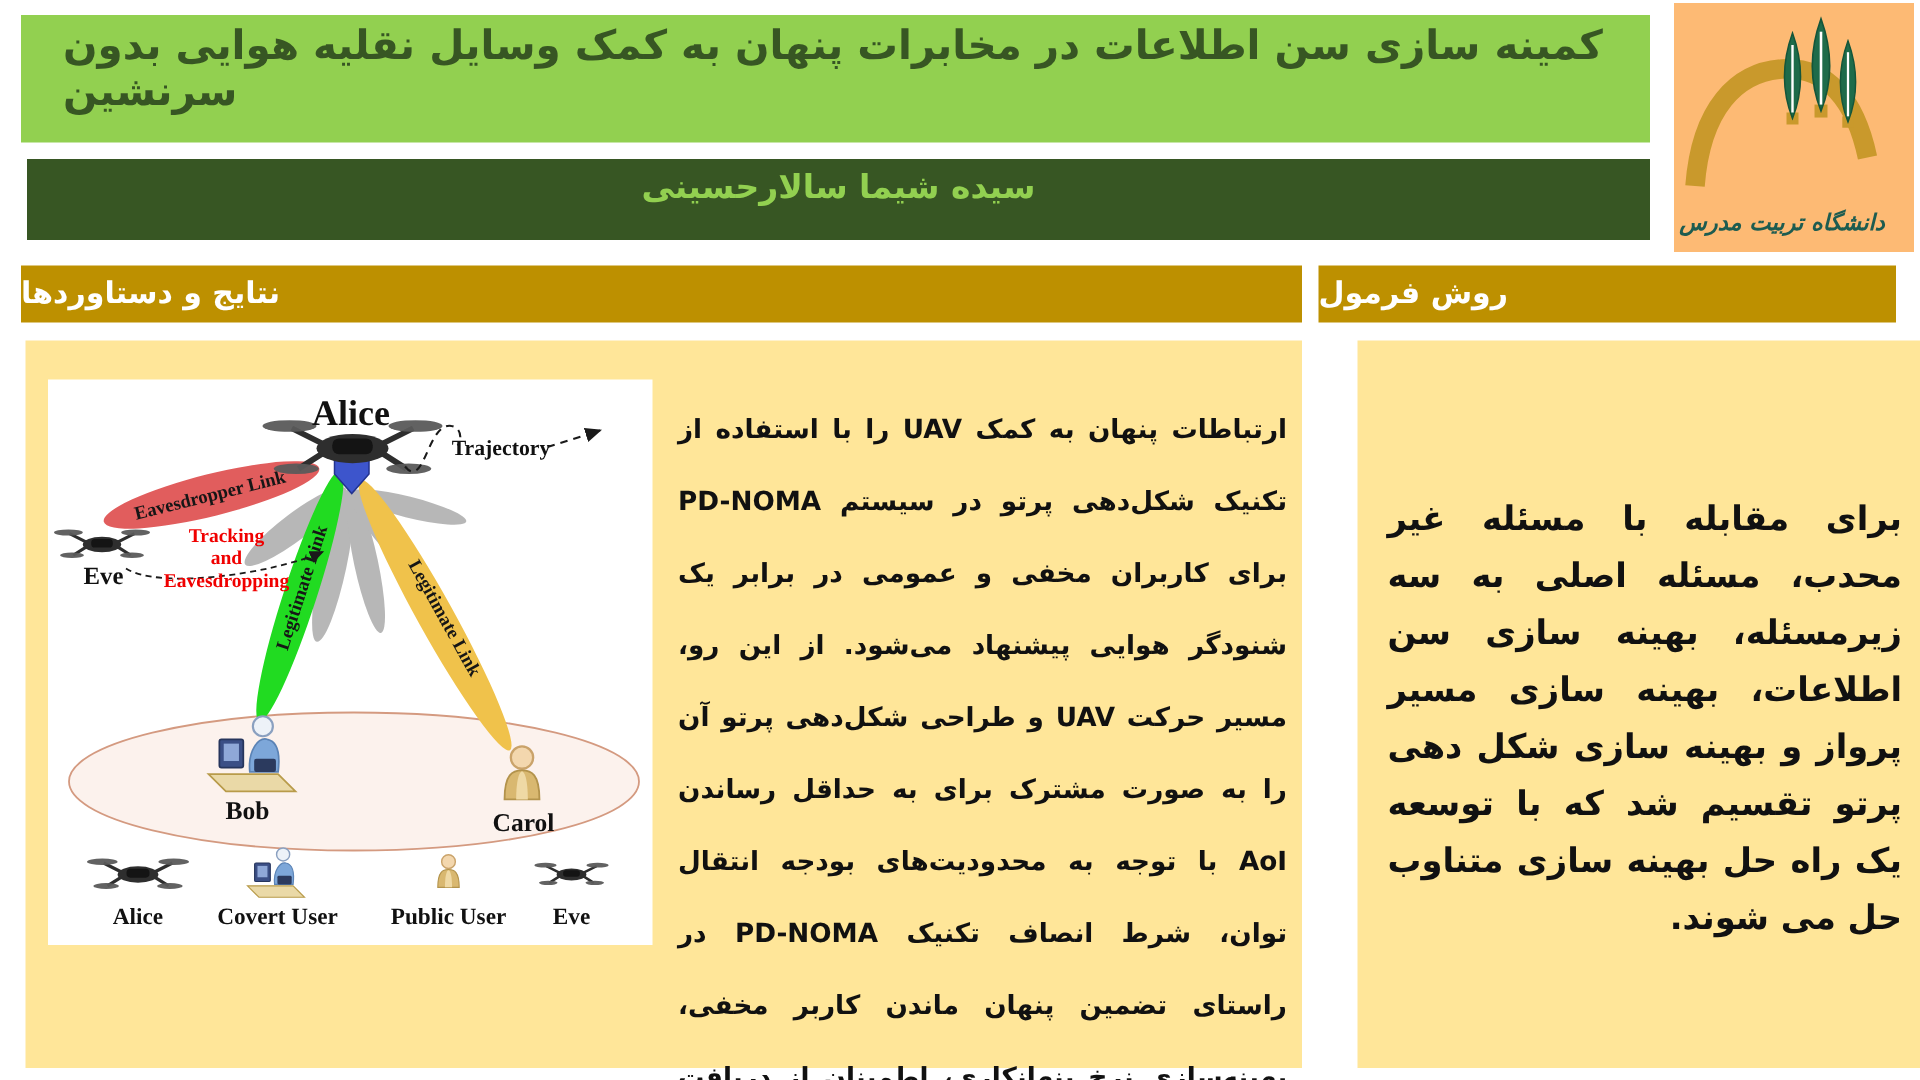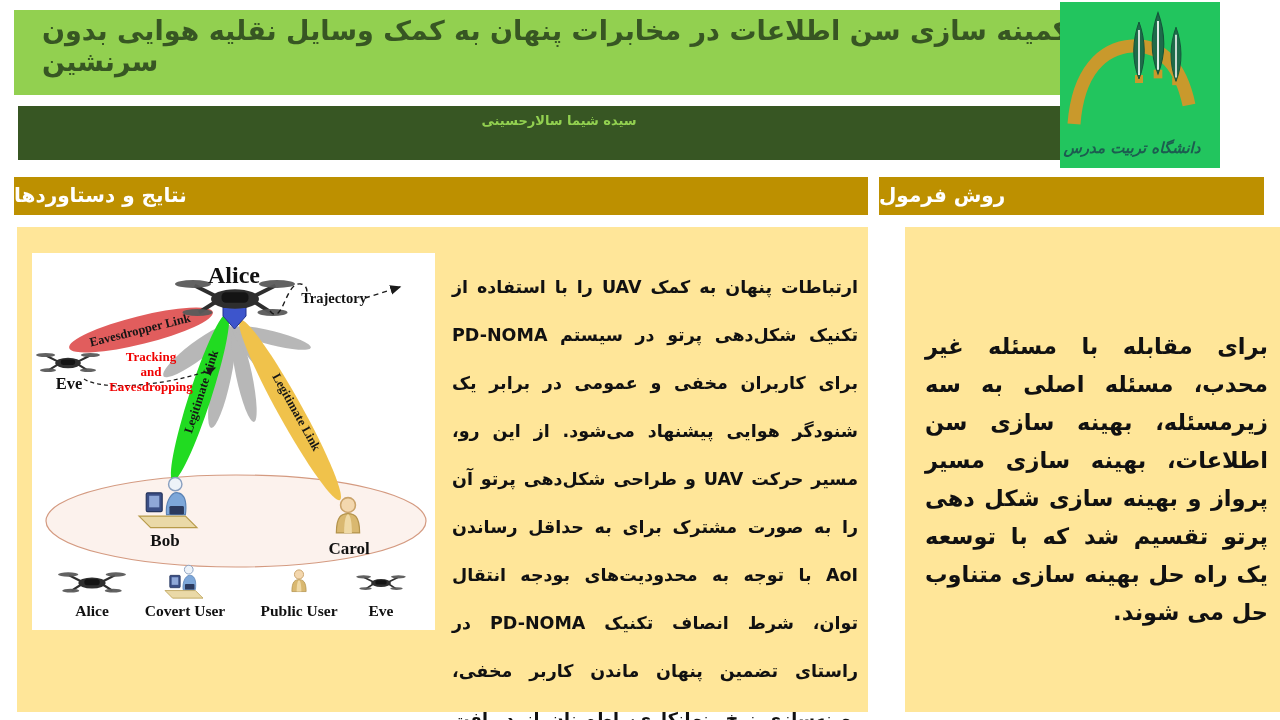--- a/index.html
+++ b/index.html
@@ -15,23 +15,23 @@
   }
   .title-bar .t{
     color:#375623;font-size:27px;font-weight:bold;text-align:left;
     padding:0 28px;margin-top:-14px;
   }
   
   .author-bar{
     left:18px;top:106px;width:1082px;height:54px;background:#375623;
     display:flex;align-items:flex-start;justify-content:center;
   }
-  .author-bar .a{color:#92D050;font-size:13px;font-weight:bold;margin-top:7px;}
+  .author-bar .a{color:#92D050;font-size:22px;font-weight:bold;margin-top:7px;}
   
-  .logo-box{left:1060px;top:2px;width:160px;height:166px;background:#22c55e;}
+  .logo-box{left:1116px;top:2px;width:160px;height:166px;background:#fdba74;}
   
   .sec-hdr{
     background:#BD9000;height:38px;display:flex;align-items:center;
   }
   .sec-hdr .h{color:#ffffff;font-size:20px;font-weight:bold;margin-top:-2px;}
   .hdr-left{left:14px;top:177px;width:854px;}
   .hdr-right{left:879px;top:177px;width:385px;}
   
   .panel{background:#FFE699;}
   .panel-left{left:17px;top:227px;width:851px;height:485px;}

